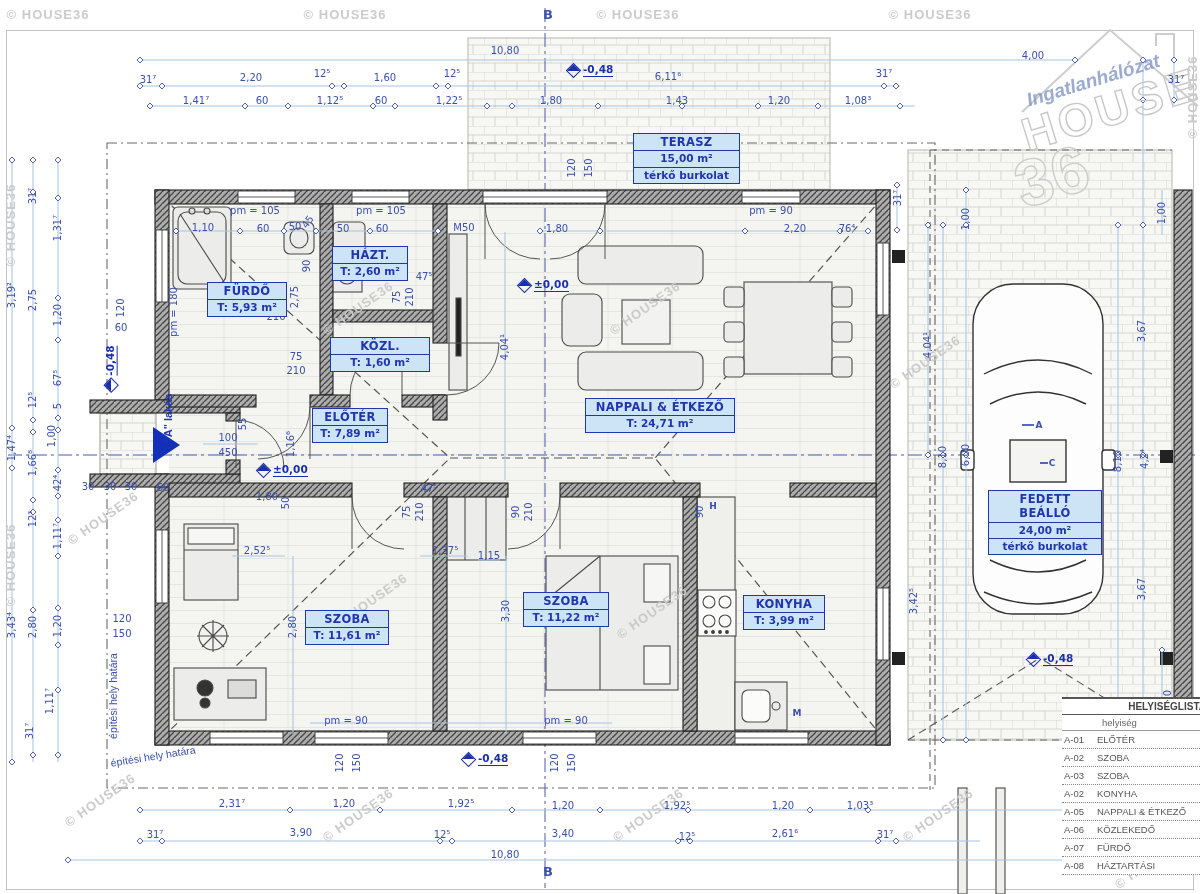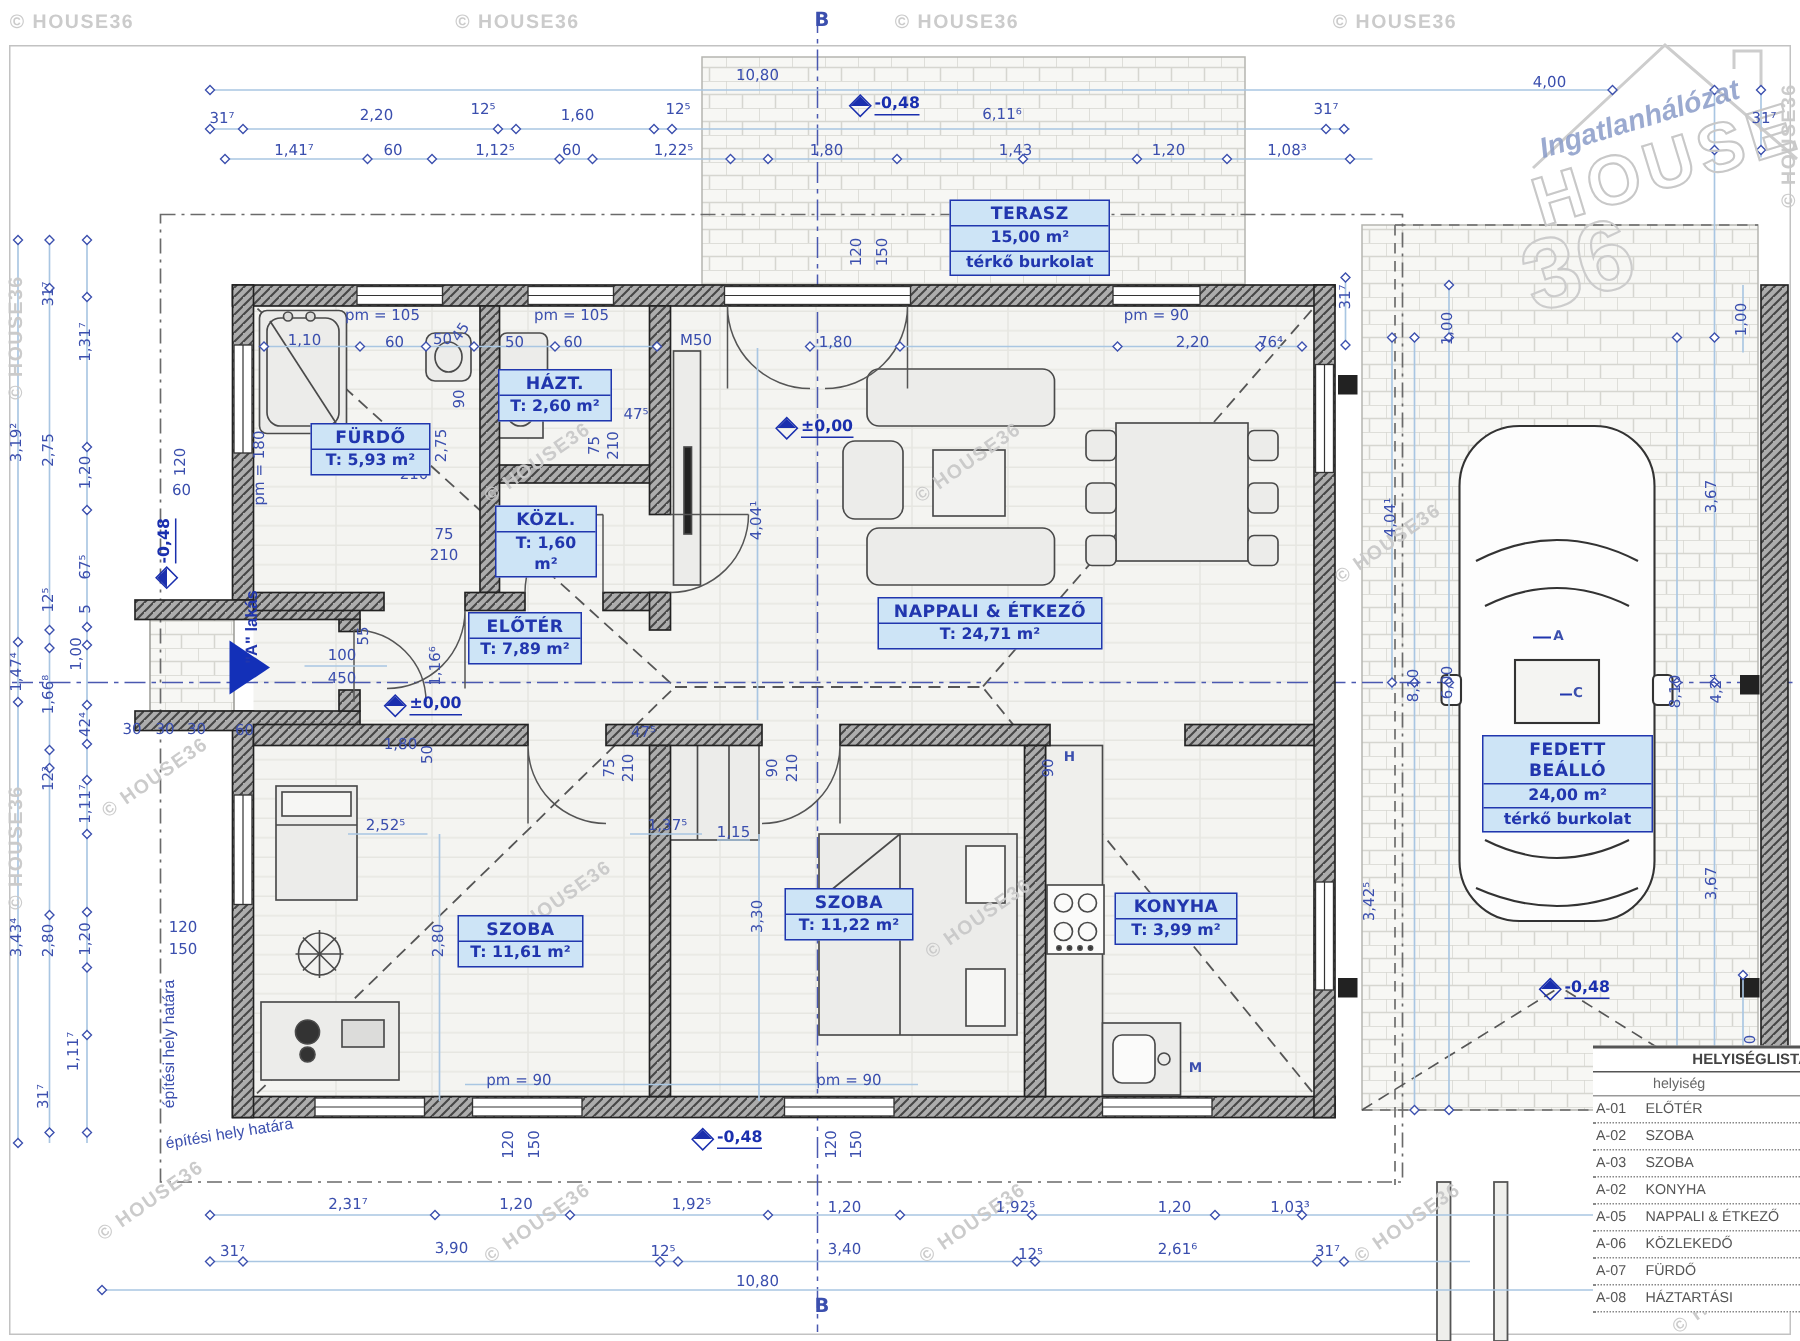--- a/index.html
+++ b/index.html
@@ -624,21 +624,21 @@
         <div class="ln">térkő burkolat</div>
       </div>
       <div class="room-label" style="left: 207px; top: 282px; width: 80px;">
         <div class="ln">FÜRDŐ</div>
         <div class="ln">T: 5,93 m²</div>
       </div>
       <div class="room-label" style="left: 332px; top: 246px; width: 76px;">
         <div class="ln">HÁZT.</div>
         <div class="ln">T: 2,60 m²</div>
       </div>
-      <div class="room-label" style="left: 330px; top: 337px; width: 68px;">
+      <div class="room-label" style="left: 330px; top: 337px; width: 100px;">
         <div class="ln">KÖZL.</div>
         <div class="ln">T: 1,60 m²</div>
       </div>
       <div class="room-label" style="left: 312px; top: 408px; width: 76px;">
         <div class="ln">ELŐTÉR</div>
         <div class="ln">T: 7,89 m²</div>
       </div>
       <div class="room-label" style="left: 585px; top: 398px; width: 150px;">
         <div class="ln">NAPPALI &amp; ÉTKEZŐ</div>
         <div class="ln">T: 24,71 m²</div>

